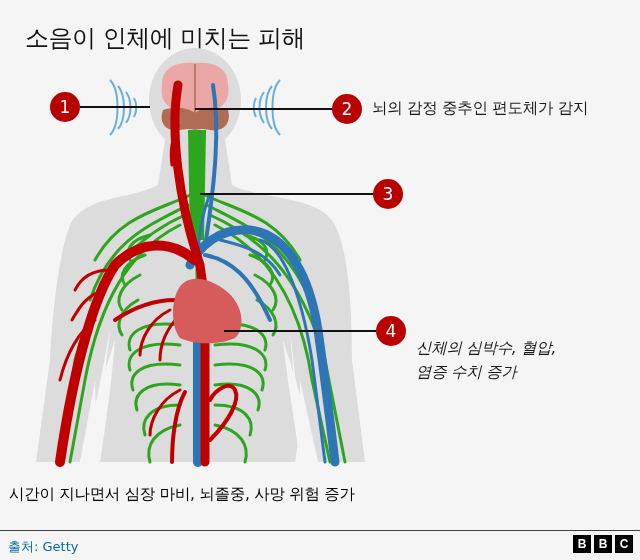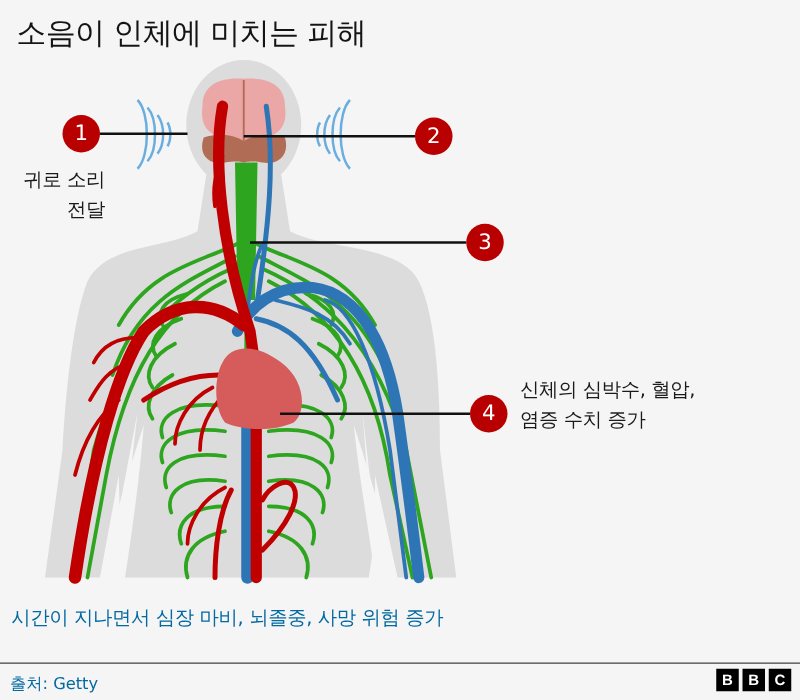--- a/index.html
+++ b/index.html
@@ -6,35 +6,35 @@
   body {
     width: 640px; height: 560px; overflow: hidden;
     background: #f5f5f5;
     font-family: "DejaVu Sans", "Liberation Sans", sans-serif;
     color: #1a1a1a;
     position: relative;
   }
   .title {
     position: absolute; left: 9px; top: 4px;
     font-size: 24px; font-weight: 500; letter-spacing: -0.5px;
-    color: #141414; margin: 4px; line-height: 36px;
+    color: #141414; margin: 16px; line-height: 36px;
   }
   .figure { position: absolute; left: 0; top: 0; width: 640px; height: 470px; }
   .marker {
     position: absolute; width: 30px; height: 30px; border-radius: 50%;
     background: #b80000; color: #fff;
     font-size: 17px; line-height: 30px; text-align: center;
   }
   .label {
     position: absolute; font-size: 15.5px; line-height: 24px; color: #1a1a1a;
     white-space: pre-line; letter-spacing: -0.3px;
   }
   .footnote {
     position: absolute; left: 9px; top: 484px;
-    font-size: 15.5px; letter-spacing: -0.3px; color: #0369a1;
+    font-size: 15.5px; letter-spacing: -0.3px; color: #000000;
   }
   .divider {
     position: absolute; left: 0; top: 530px; width: 640px; height: 1px; background: #404040;
   }
   .source {
     position: absolute; left: 8px; top: 538px;
     font-size: 13px; color: #0369a1;
   }
   .logo { position: absolute; left: 573px; top: 535px; display: flex; gap: 3px; }
   .logo span {
@@ -142,29 +142,28 @@
 
     <g stroke="#111" stroke-width="2">
       <line x1="80" y1="107" x2="150" y2="107"></line>
       <line x1="195" y1="109" x2="332" y2="109"></line>
       <line x1="200" y1="194" x2="373" y2="194"></line>
       <line x1="224" y1="331" x2="376" y2="331"></line>
     </g>
   </svg>
 
   <div class="marker" style="left:50px;top:92px;">1</div>
-  <div class="label" style="left:8px;top:132px;text-align:right;width:76px;">귀로 소리
-전달</div>
 
   <div class="marker" style="left:332px;top:94px;">2</div>
+  <div class="label" style="left:372px;top:96px;">뇌의 감정 중추인 편도체가 감지</div>
 
   <div class="marker" style="left:373px;top:179px;">3</div>
 
   <div class="marker" style="left:376px;top:316px;">4</div>
-  <div class="label" style="left:416px;top:300px;">신체의 심박수, 혈압,
+  <div class="label" style="left:416px;top:336px;font-style:italic;">신체의 심박수, 혈압,
 염증 수치 증가</div>
 </div>
 
 <div class="footnote">시간이 지나면서 심장 마비, 뇌졸중, 사망 위험 증가</div>
 <div class="divider"></div>
 <div class="source">출처: Getty</div>
 <div class="logo">
   <span>B</span>
   <span>B</span>
   <span>C</span>

